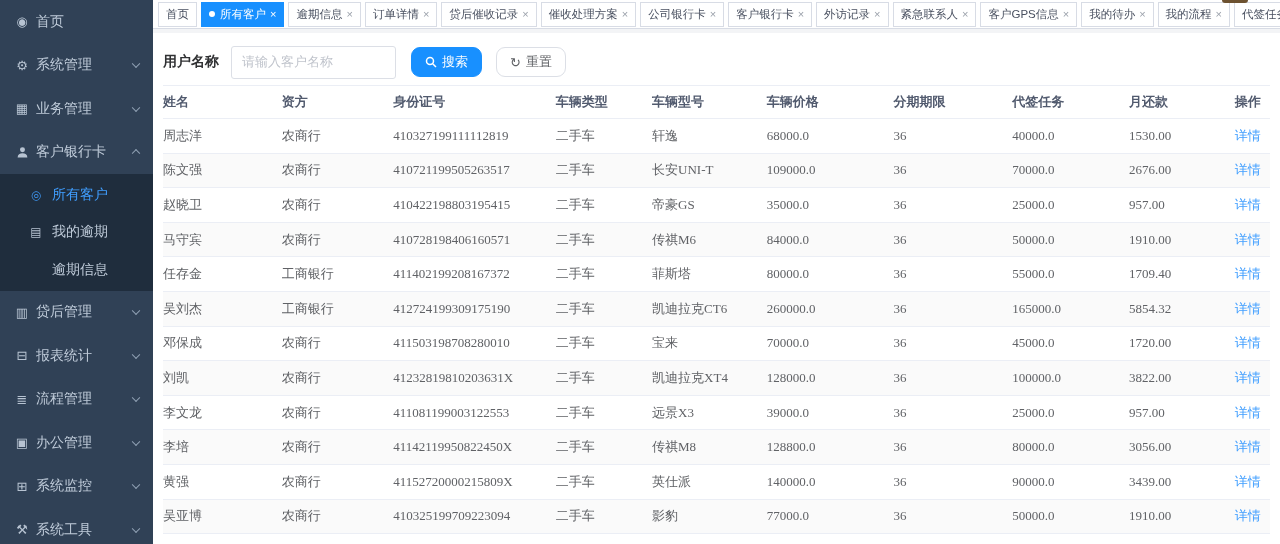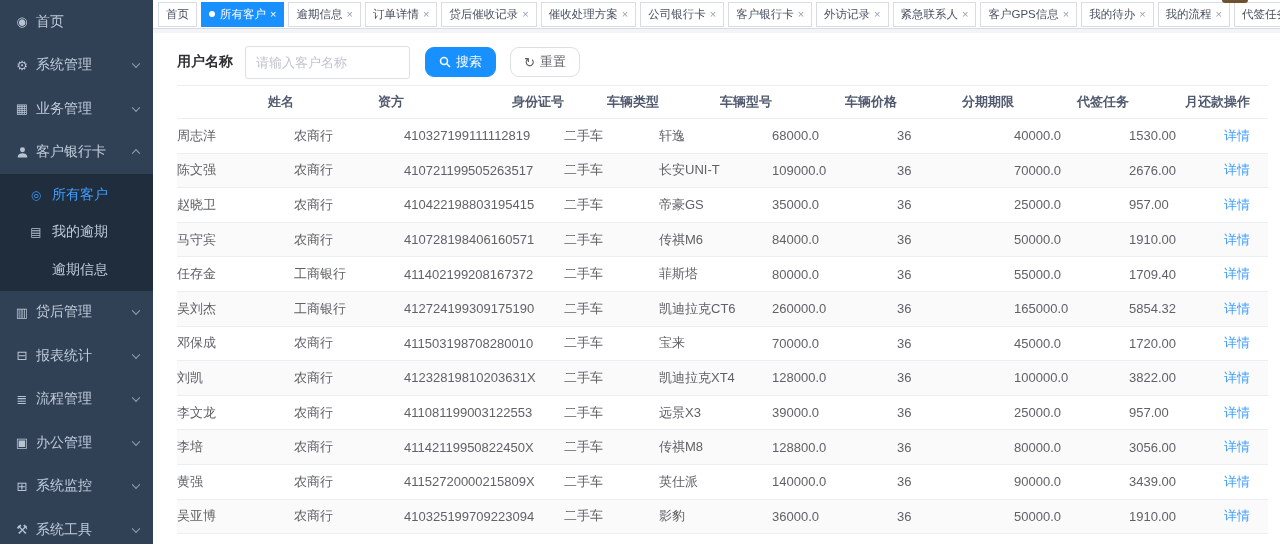--- a/index.html
+++ b/index.html
@@ -31,39 +31,39 @@
   .tab{display:inline-flex;align-items:center;height:25px;padding:0 7px;border:1px solid #d8dce5;
     background:#fff;color:#495060;font-size:11.5px;cursor:pointer;flex-shrink:0;}
   .tab .dot{width:6px;height:6px;border-radius:50%;background:#fff;margin-right:5px;display:inline-block;}
   .tab .close{margin-left:4px;font-size:11px;color:#9aa0aa;line-height:1;}
   .tab.active{background:var(--accent,#1890ff);border-color:var(--accent,#1890ff);color:#fff;}
   .tab.active .close{color:#fff;}
   .avatar-sliver{position:absolute;top:0;left:1069px;width:26px;height:3px;background:#6d5230;
     border-radius:0 0 10px 10px;z-index:5;}
 
   
-  .content{height:511px;overflow:hidden;padding:14px 24px 0;}
+  .content{height:511px;overflow:hidden;padding:14px 10px 0;font-family:Liberation Serif, serif;}
   .search-row{display:flex;align-items:center;height:30px;margin-bottom:8px;}
   .search-label{font-size:14px;font-weight:700;color:#303133;margin-right:12px;white-space:nowrap;}
   .search-input{width:165px;height:33px;border:1px solid #dcdfe6;border-radius:3px;padding:0 10px;
     font-size:13px;color:#606266;outline:none;font-family:inherit;}
   .search-input::placeholder{color:#c0c4cc;}
   .btn{display:inline-flex;align-items:center;gap:5px;height:30px;padding:0 13px;border-radius:9px;
     font-size:13px;cursor:pointer;font-family:inherit;}
   .btn.primary{margin-left:15px;background:var(--accent,#1890ff);border:1px solid var(--accent,#1890ff);color:#fff;}
   .btn.plain{margin-left:14px;background:#fff;border:1px solid #dcdfe6;color:#606266;}
   .refresh-glyph{font-size:13px;line-height:1;}
 
   
   table{width:100%;border-collapse:collapse;table-layout:fixed;font-size:13px;color:#606266;}
-  th{height:33px;text-align:right;font-weight:700;color:#515a6e;
+  th{height:33px;text-align:left;font-weight:700;color:#515a6e;
     border-top:1px solid #ebeef5;border-bottom:1px solid #ebeef5;padding:0;white-space:nowrap;}
   td{height:34.6px;padding:0;border-bottom:1px solid #ebeef5;white-space:nowrap;overflow:hidden;}
   tbody tr:nth-child(even){background:#fafafa;}
-  th:last-child,td:last-child{text-align:left;}
+  th:last-child,td:last-child{text-align:center;}
   .detail-link{color:var(--link,#409eff);text-decoration:none;cursor:pointer;}
 </style>
 </head>
 <body>
 
 <div class="app">
   <aside class="sidebar">
     <nav id="sidebar-menu">
         <div class="menu-item">
           <span class="mi-icon">◉</span>
@@ -373,21 +373,21 @@
               <td>90000.0</td>
               <td>3439.00</td>
               <td><a class="detail-link">详情</a></td>
             </tr>
             <tr>
               <td>吴亚博</td>
               <td>农商行</td>
               <td>410325199709223094</td>
               <td>二手车</td>
               <td>影豹</td>
-              <td>36000.0</td>
+              <td>77000.0</td>
               <td>36</td>
               <td>50000.0</td>
               <td>1910.00</td>
               <td><a class="detail-link">详情</a></td>
             </tr>
             <tr>
               <td>刘明辉</td>
               <td>农商行</td>
               <td></td>
               <td>二手车</td>

